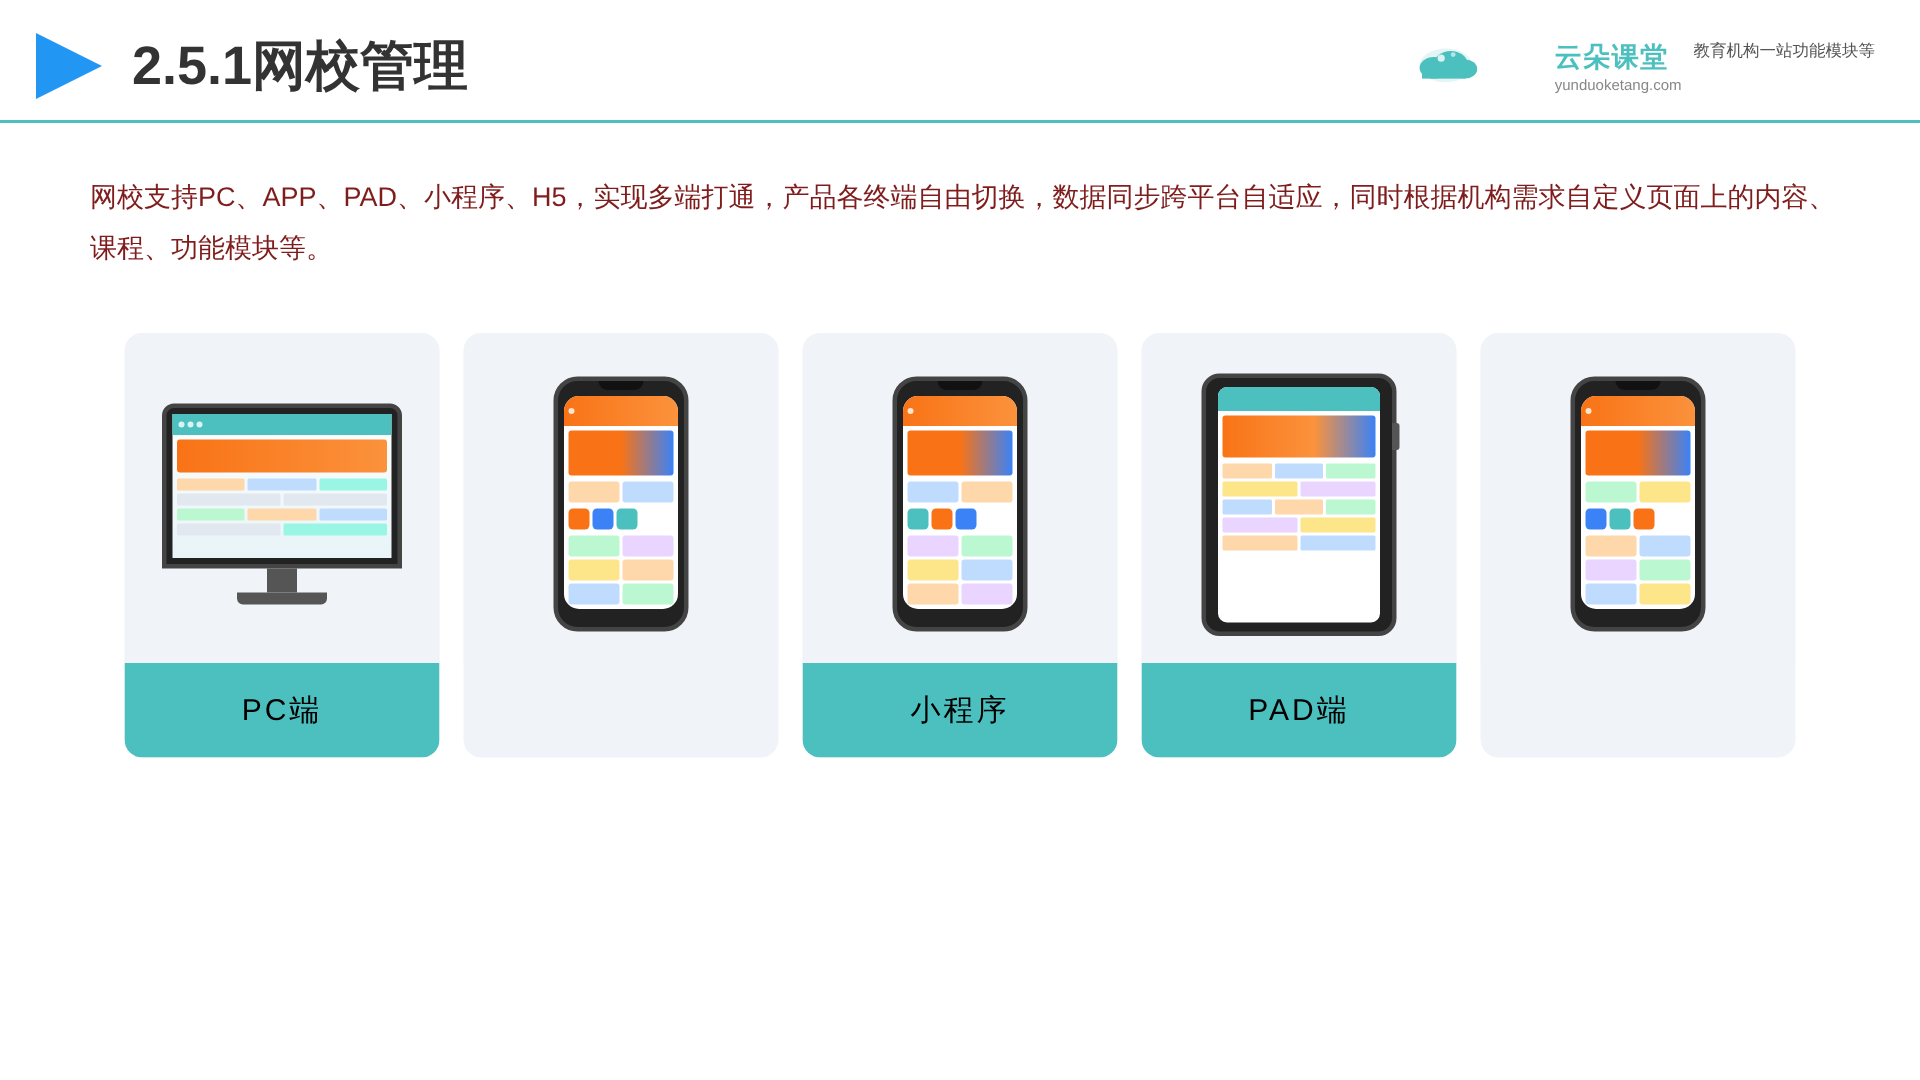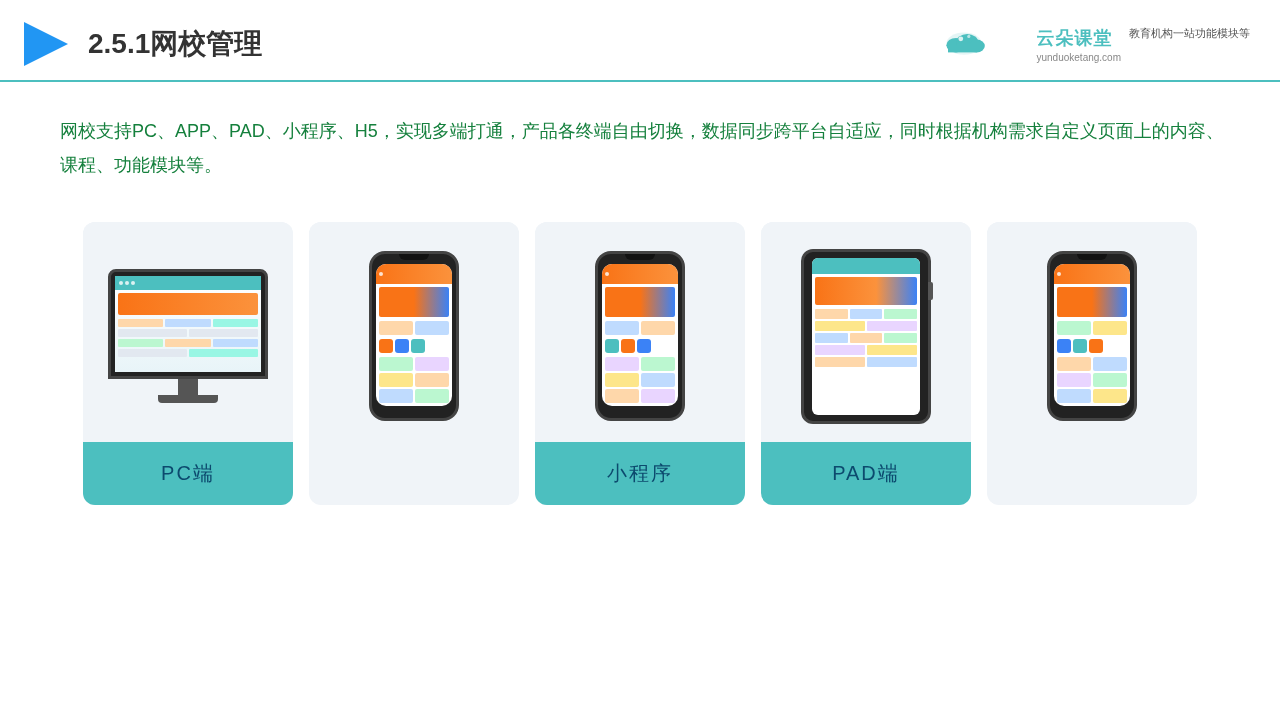--- a/index.html
+++ b/index.html
@@ -22,21 +22,21 @@
     .header-left {
       display: flex;
       align-items: center;
       gap: 16px;
     }
     .play-icon {
       width: 52px;
       height: 52px;
     }
     .page-title {
-      font-size: 28px;
+      font-size: 36px;
       font-weight: bold;
       color: #333;
     }
     .cloud-svg {
       width: 48px;
       height: 32px;
     }
     .logo-text-main {
       font-size: 18px;
       font-weight: bold;
@@ -51,21 +51,21 @@
     .logo-tagline {
       font-size: 11px;
       color: #555;
       white-space: nowrap;
     }
 
     
     .description {
       padding: 32px 52px 20px 60px;
       font-size: 18px;
-      color: #15803d;
+      color: #7f1d1d;
       line-height: 1.9;
     }
 
     
     .cards-container {
       display: flex;
       gap: 16px;
       padding: 20px 50px 30px 50px;
       justify-content: center;
     }
@@ -86,21 +86,21 @@
       display: flex;
       align-items: center;
       justify-content: center;
       background: #f0f4f8;
       padding: 16px 8px 8px 8px;
     }
 
     .card-label {
       width: 100%;
       background: #4CBFBF;
-      color: #0c4a6e;
+      color: #000000;
       text-align: center;
       font-size: 20px;
       padding: 18px 16px;
       font-weight: 500;
       letter-spacing: 2px;
     }
 
     
     
     .pc-monitor {

